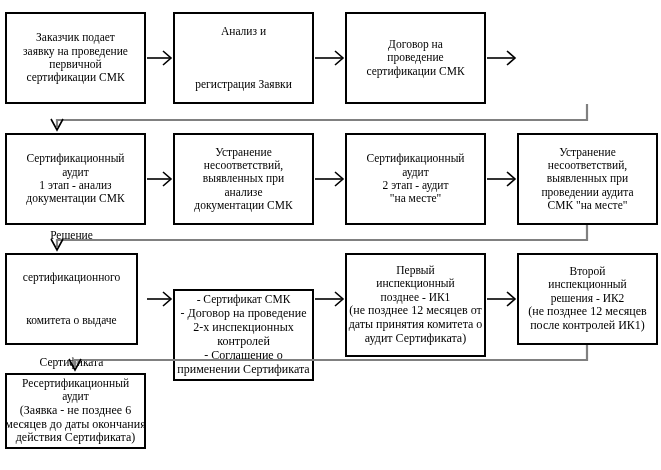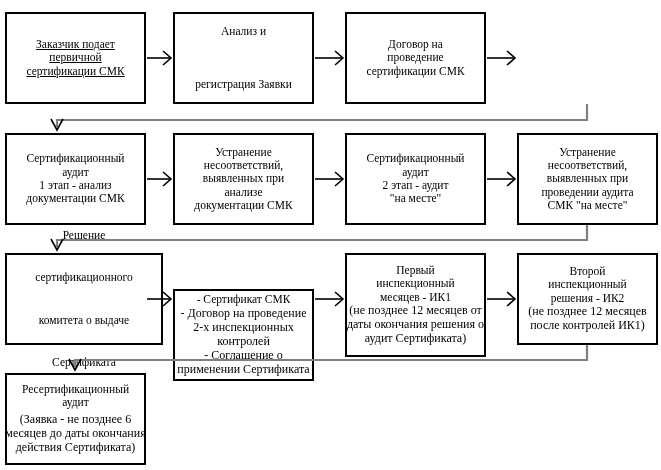--- a/index.html
+++ b/index.html
@@ -55,22 +55,23 @@
     width: 661px;
     height: 470px;
     pointer-events: none;
   }
 </style>
 </head>
 <body>
 
 <div id="flow">
 
-  <div class="node" style="left:5px; top:12px; width:141px; height:92px;text-decoration:underline;">
+  <div class="node" style="left:5px; top:12px; width:141px; height:92px;">
     <span class="ln">Заказчик подает</span>
+    <span class="ln">заявку на проведение</span>
     <span class="ln">первичной</span>
     <span class="ln">сертификации СМК</span>
   </div>
 
   <div class="node" style="left:173px; top:12px; width:141px; height:92px;gap:40px;">
     <span class="ln">Анализ и</span>
     <span class="ln">регистрация Заявки</span>
   </div>
 
   <div class="node" style="left:345px; top:12px; width:141px; height:92px;">
@@ -103,56 +104,56 @@
   </div>
 
   <div class="node" style="left:517px; top:133px; width:141px; height:92px;">
     <span class="ln">Устранение</span>
     <span class="ln">несоответствий,</span>
     <span class="ln">выявленных при</span>
     <span class="ln">проведении аудита</span>
     <span class="ln">СМК  "на месте"</span>
   </div>
 
-  <div class="node" style="left:5px; top:253px; width:158px; height:92px;gap:29px;">
+  <div class="node" style="left:5px; top:253px; width:133px; height:92px;gap:29px;">
     <span class="ln">Решение</span>
     <span class="ln">сертификационного</span>
     <span class="ln">комитета  о выдаче</span>
     <span class="ln">Сертификата</span>
   </div>
 
   <div class="node" style="left:173px; top:253px; width:141px; height:92px;margin-top:36px;">
     <span class="ln">- Сертификат   СМК</span>
     <span class="gap"></span>
     <span class="ln sm">- Договор на проведение</span>
     <span class="ln sm">2-х инспекционных</span>
     <span class="ln sm">контролей</span>
     <span class="gap"></span>
     <span class="ln sm">- Соглашение о</span>
     <span class="ln sm">применении Сертификата</span>
   </div>
 
   <div class="node" style="left:345px; top:253px; width:141px; height:104px;">
     <span class="ln">Первый</span>
     <span class="ln">инспекционный</span>
-    <span class="ln">месяцев  - ИК1</span>
+    <span class="ln">позднее  - ИК1</span>
     <span class="ln sm">(не позднее 12 месяцев от</span>
-    <span class="ln sm">даты окончания решения о</span>
+    <span class="ln sm">даты принятия комитета о</span>
     <span class="ln sm">аудит Сертификата)</span>
   </div>
 
   <div class="node" style="left:517px; top:253px; width:141px; height:92px;">
     <span class="ln">Второй</span>
     <span class="ln">инспекционный</span>
     <span class="ln">решения  - ИК2</span>
     <span class="ln sm">(не позднее 12 месяцев</span>
     <span class="ln sm">после контролей ИК1)</span>
   </div>
 
-  <div class="node" style="left:5px; top:373px; width:141px; height:92px;">
+  <div class="node" style="left:5px; top:373px; width:141px; height:76px;justify-content:space-between;">
     <span class="ln">Ресертификационный</span>
     <span class="ln">аудит</span>
     <span class="gap"></span>
     <span class="ln sm">(Заявка - не позднее 6</span>
     <span class="ln sm">месяцев до даты окончания</span>
     <span class="ln sm">действия Сертификата)</span>
   </div>
 
   <svg id="wires" viewBox="0 0 661 470">
 

